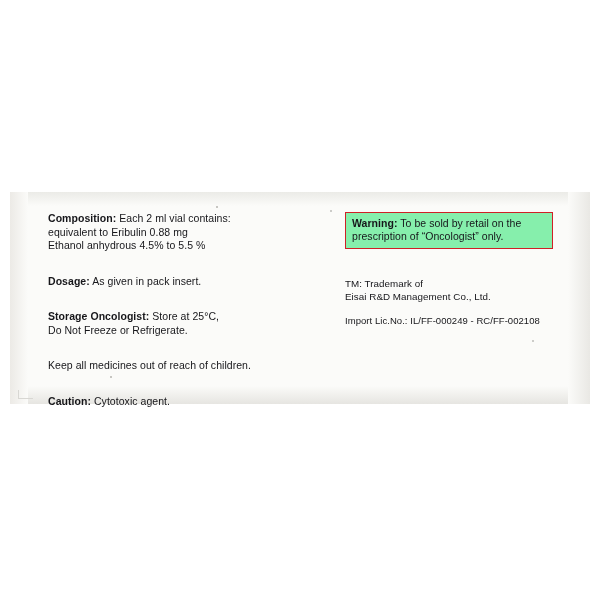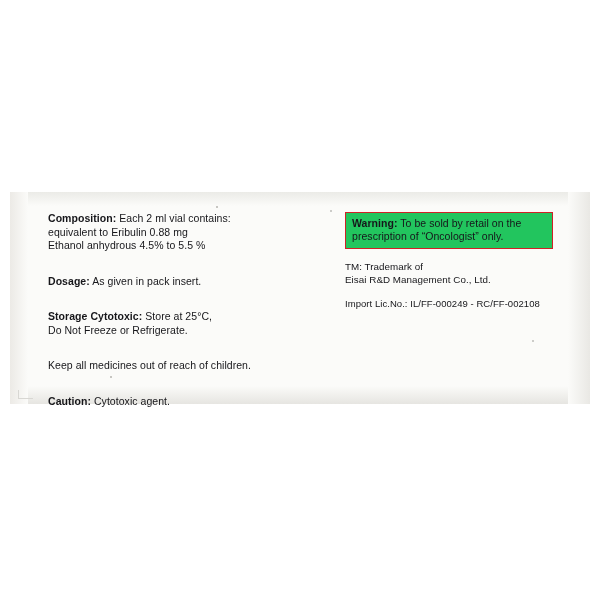--- a/index.html
+++ b/index.html
@@ -94,25 +94,25 @@
   .bold { font-weight: bold; }
 
   .gap-s { margin-top: 22px; }
 
   
   .warning-box {
     border: 1.3px solid #cf2026;
     padding: 4px 20px 5px 6px;
     box-sizing: border-box;
     width: 208px;
-    background: #22c55e;
+    background: #86efac;
   }
   .warning-box .line { line-height: 13px; }
 
-  .right-block { margin-top: 11px; }
+  .right-block { margin-top: 28px; }
   .right-block .line { font-size: 9.8px; line-height: 13px; }
 
   .lic { margin-top: 11px; }
   .lic .line { font-size: 9.5px; }
 </style>
 </head>
 <body>
 
 <div id="stage">
 
@@ -136,21 +136,21 @@
       </div>
       <div class="line">equivalent to Eribulin 0.88 mg</div>
       <div class="line">Ethanol anhydrous 4.5% to 5.5 %</div>
 
       <div class="line gap-s">
         <span class="bold">Dosage:</span>
         <span>As given in pack insert.</span>
       </div>
 
       <div class="line gap-s">
-        <span class="bold">Storage Cytotoxic:</span>
+        <span class="bold">Storage Oncologist:</span>
         <span>Store at 25°C,</span>
       </div>
       <div class="line">Do Not Freeze or Refrigerate.</div>
 
       <div class="line gap-s">Keep all medicines out of reach of children.</div>
 
       <div class="line gap-s">
         <span class="bold">Caution:</span>
         <span>Cytotoxic agent.</span>
       </div>

